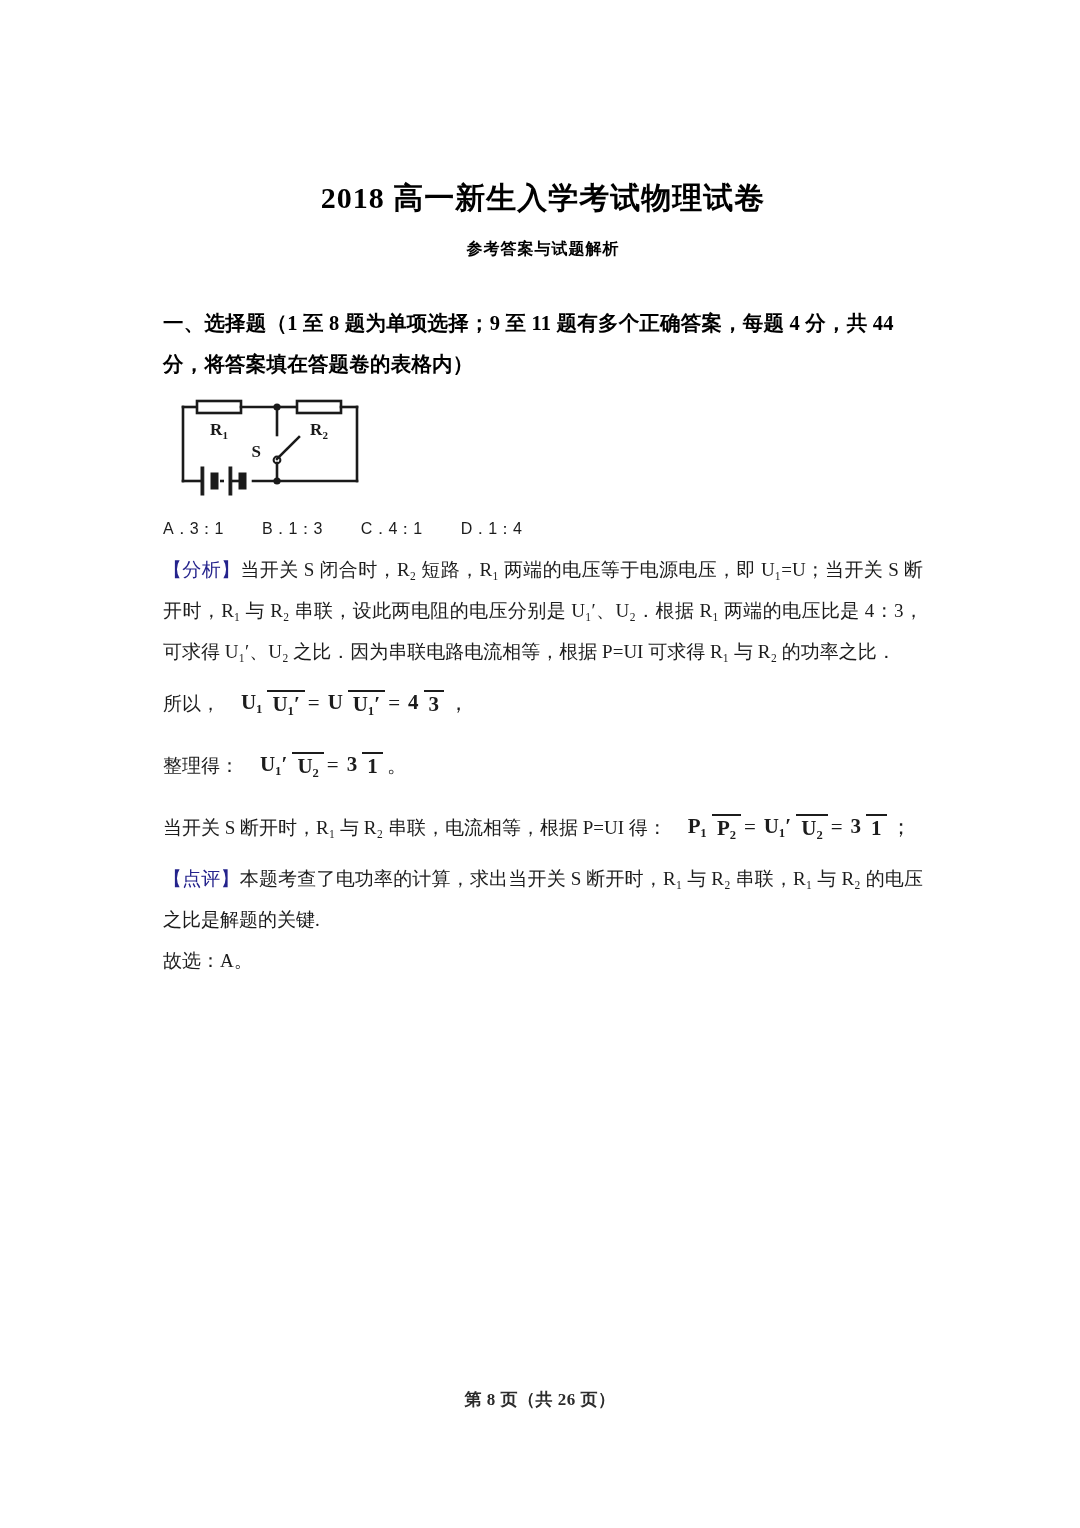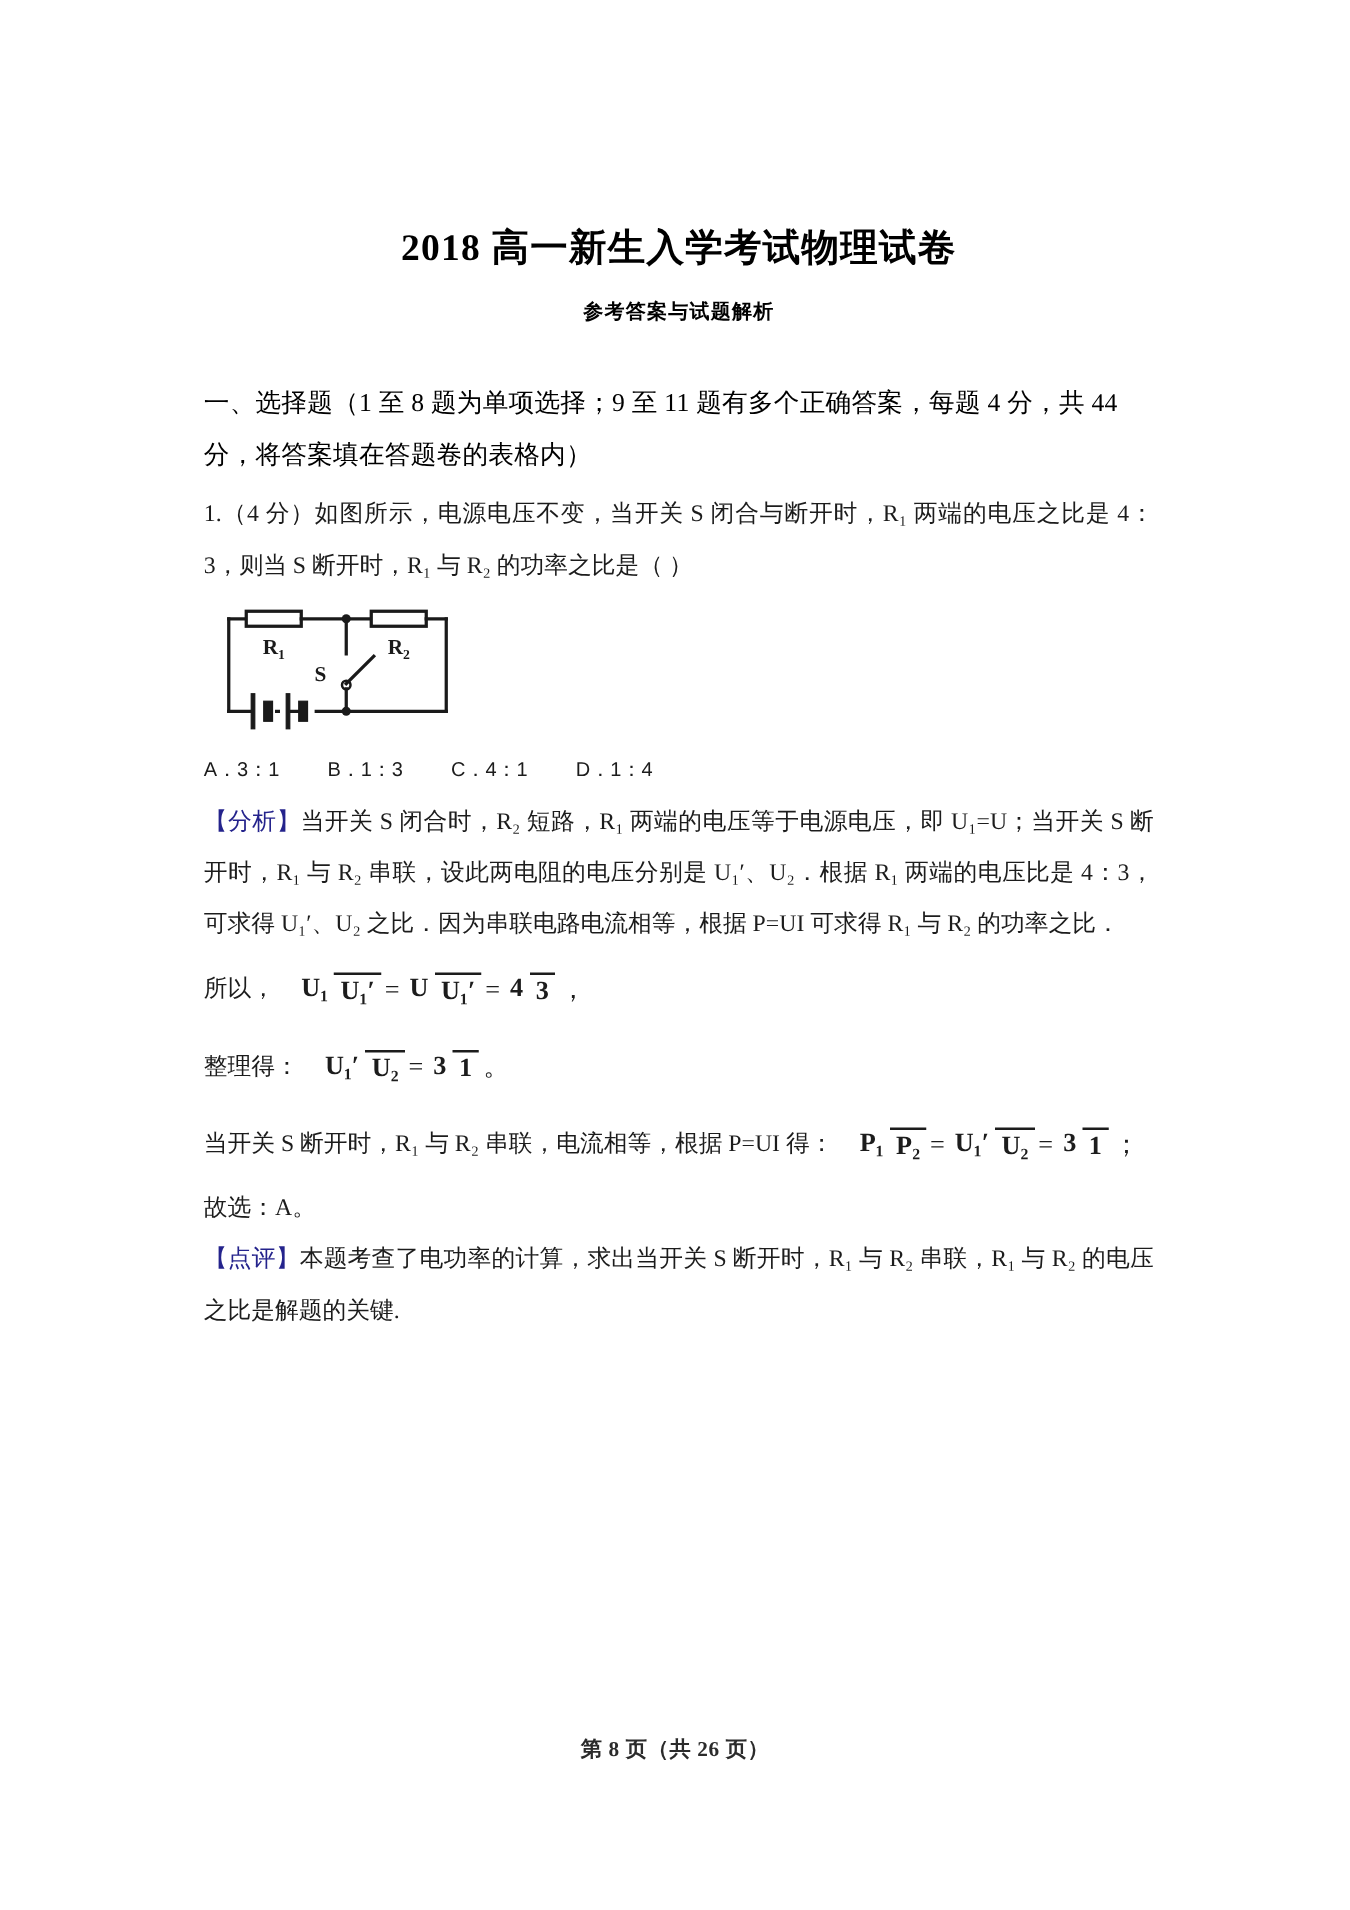--- a/index.html
+++ b/index.html
@@ -43,21 +43,21 @@
     text-align: center;
     font-weight: bold;
     font-size: 16px;
     letter-spacing: 1px;
     margin-top: 20px;
     color: #000;
   }
 
   
   .section-heading {
-    font-weight: normal;
+    font-weight: bold;
     font-size: 20.5px;
     line-height: 41px;
     margin-top: 43px;
     letter-spacing: 0.2px;
     color: #000;
   }
 
   
   .para {
     font-size: 19px;
@@ -149,21 +149,20 @@
 <div class="page">
 
   <div class="content">
 
     <div class="doc-title">2018 高一新生入学考试物理试卷</div>
 
     <div class="doc-subtitle">参考答案与试题解析</div>
 
     <div class="section-heading">一、选择题（1 至 8 题为单项选择；9 至 11 题有多个正确答案，每题 4 分，共 44 分，将答案填在答题卷的表格内）</div>
 
-    <p class="para q-stem">1.（4 分）如图所示，电源电压不变，当开关 S 闭合与断开时，R₁ 两端的电压之比是 4：3，则当 S 断开时，R₁ 与 R₂ 的功率之比是（      ）</p>
 
     <div class="circuit-wrap">
       <svg viewBox="0 0 210 105" width="210" height="105">
         <g stroke="#1a1a1a" stroke-width="2.6" fill="none" stroke-linecap="square">
 
           <line x1="12" y1="12" x2="26" y2="12"></line>
 
           <rect x="26" y="6" width="44" height="12" fill="#ffffff" stroke="#1a1a1a" stroke-width="2.6"></rect>
 
           <line x1="70" y1="12" x2="106" y2="12"></line>
@@ -270,23 +269,23 @@
         </span>
         <span class="eqsign">=</span>
         <span class="frac">
           <span class="num">3</span>
           <span class="den">1</span>
         </span>
         <span class="tail">；</span>
       </span>
     </div>
 
-    <p class="para">故选：A。</p>
-
     <p class="para">
       <span class="label-blue">【点评】</span><span>本题考查了电功率的计算，求出当开关 S 断开时，R₁ 与 R₂ 串联，R₁ 与 R₂ 的电压之比是解题的关键.</span>
     </p>
 
+    <p class="para">故选：A。</p>
+
   </div>
 
   <div class="footer">第 8 页（共 26 页）</div>
 
 </div>
 
 </body></html>

